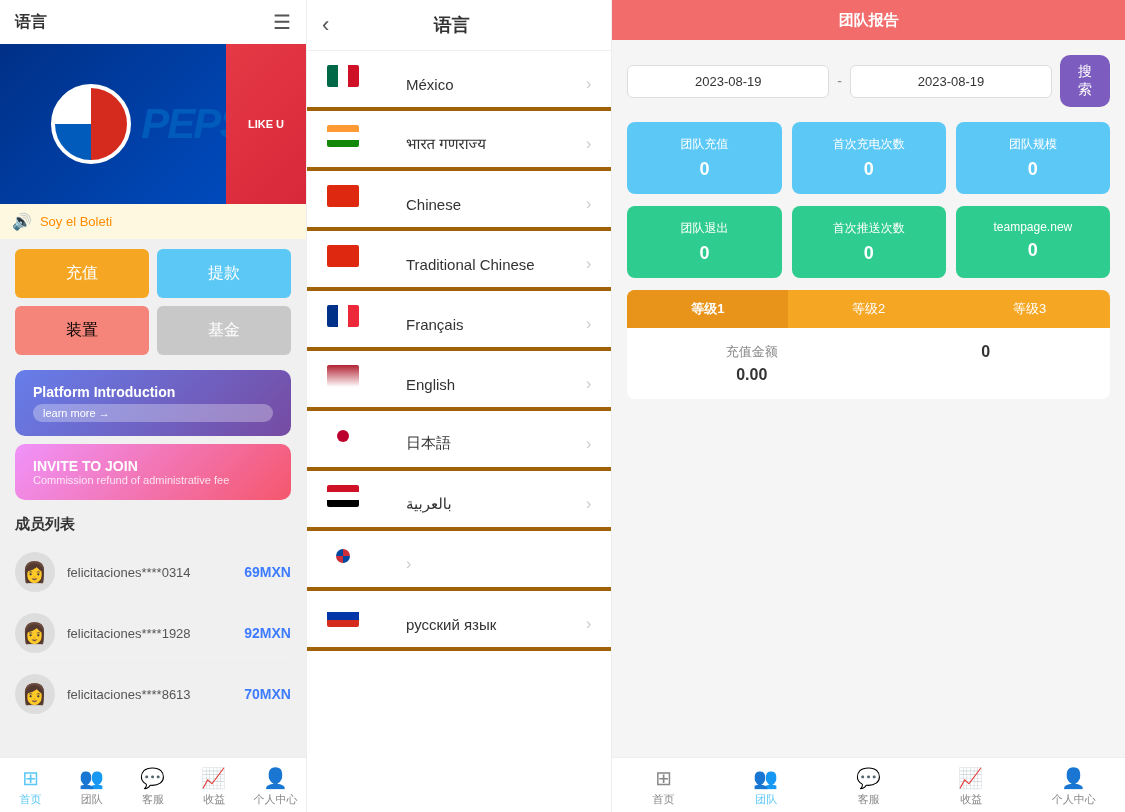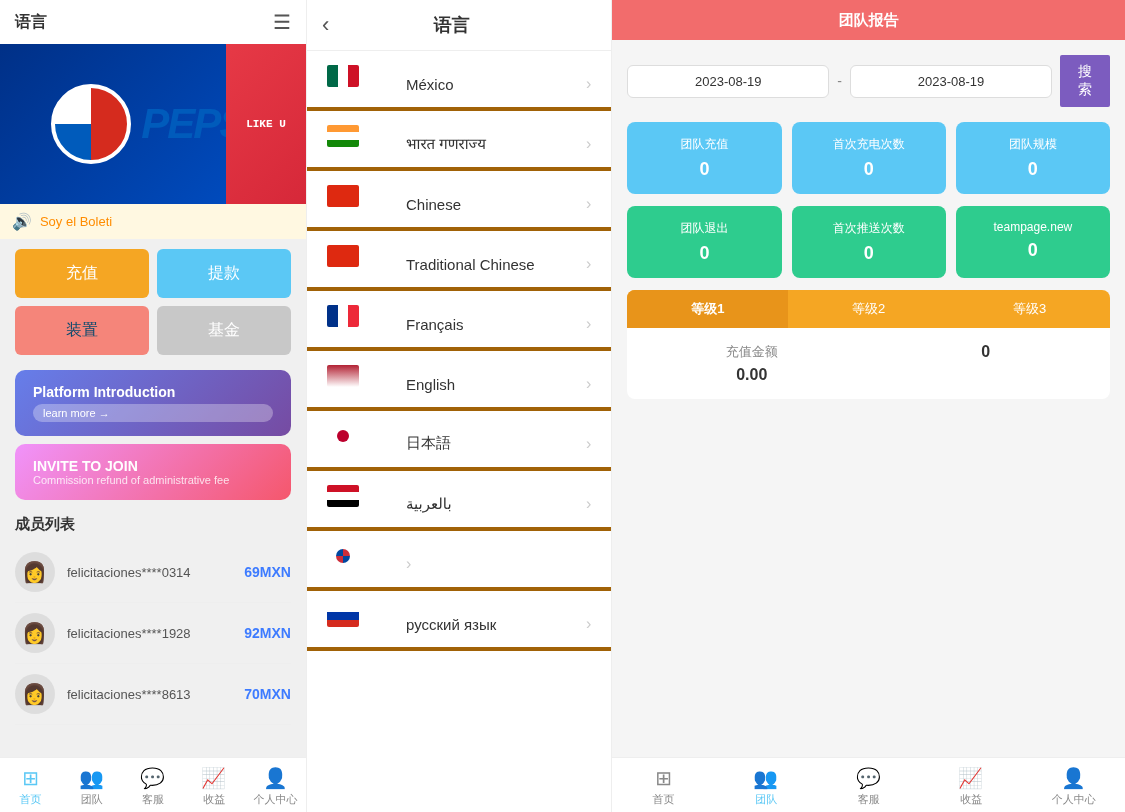--- a/index.html
+++ b/index.html
@@ -8,28 +8,28 @@
     
     .left-panel { width: 375px; height: 812px; background: #f0f0f0; display: flex; flex-direction: column; overflow: hidden; position: relative; }
     .left-header { display: flex; justify-content: space-between; align-items: center; padding: 10px 15px; background: #fff; }
     .left-header-title { font-size: 16px; font-weight: bold; color: #333; }
     .chat-icon { font-size: 20px; color: #555; }
     .banner-area { width: 100%; height: 160px; background: linear-gradient(135deg, #003087, #0050c8); display: flex; align-items: center; justify-content: center; overflow: hidden; position: relative; }
     .pepsi-logo { display: flex; align-items: center; }
     .pepsi-circle { width: 80px; height: 80px; border-radius: 50%; background: conic-gradient(#d52b1e 0deg 180deg, #005bbb 180deg 270deg, #fff 270deg 360deg); border: 4px solid #fff; margin-right: 10px; }
     .pepsi-text { font-size: 42px; font-weight: 900; color: #005bbb; font-style: italic; letter-spacing: -2px; }
     .banner-right { position: absolute; right: 0; top: 0; width: 80px; height: 160px; background: linear-gradient(135deg, #e63946, #d62839); display: flex; align-items: center; justify-content: center; }
-    .banner-right-text { color: #fff; font-size: 11px; font-weight: bold; writing-mode: horizontal-tb; font-family: Liberation Mono, monospace; }
+    .banner-right-text { color: #fff; font-size: 11px; font-weight: bold; writing-mode: horizontal-tb; }
     .notification-bar { background: #fff8e1; padding: 8px 12px; display: flex; align-items: center; gap: 8px; }
     .speaker-icon { color: #ff8c00; font-size: 16px; }
     .notification-text { color: #ff8c00; font-size: 13px; }
     .action-buttons { display: grid; grid-template-columns: 1fr 1fr; gap: 8px; padding: 10px 15px; background: #f0f0f0; }
     .btn-recharge { background: #f5a623; color: #fff; border: none; border-radius: 6px; padding: 14px; font-size: 16px; cursor: pointer; }
     .btn-withdraw { background: #5bc8f5; color: #fff; border: none; border-radius: 6px; padding: 14px; font-size: 16px; cursor: pointer; }
-    .btn-settings { background: #f5857a; color: #0c4a6e; border: none; border-radius: 6px; font-size: 16px; cursor: pointer; }
+    .btn-settings { background: #f5857a; color: #000000; border: none; border-radius: 6px; font-size: 16px; cursor: pointer; }
     .btn-fund { background: #c8c8c8; color: #fff; border: none; border-radius: 6px; padding: 14px; font-size: 16px; cursor: pointer; }
     .promo-banners { padding: 5px 15px; display: flex; flex-direction: column; gap: 8px; }
     .promo-banner { border-radius: 10px; padding: 14px 18px; display: flex; flex-direction: column; justify-content: center; }
     .promo-banner-1 { background: linear-gradient(135deg, #667eea, #764ba2); }
     .promo-banner-2 { background: linear-gradient(135deg, #f093fb, #f5576c); }
     .promo-banner-title { color: #fff; font-size: 14px; font-weight: bold; }
     .promo-banner-sub { color: rgba(255,255,255,0.8); font-size: 11px; }
     .promo-btn { display: inline-block; background: rgba(255,255,255,0.3); color: #fff; border-radius: 12px; padding: 3px 10px; font-size: 11px; margin-top: 4px; }
     .members-section { padding: 10px 15px 5px; }
     .members-title { font-size: 15px; font-weight: bold; color: #333; margin-bottom: 8px; }
@@ -57,21 +57,21 @@
     
     .right-panel { flex: 1; height: 812px; background: #f5f5f5; display: flex; flex-direction: column; }
     .right-top-tabs { display: flex; height: 40px; }
     .right-tab { flex: 1; display: flex; align-items: center; justify-content: center; font-size: 15px; font-weight: bold; cursor: pointer; }
     .right-tab-active { background: #f26c6c; color: #fff; }
     .right-tab-inactive { background: #ff9090; color: #fff; }
     .right-content { flex: 1; padding: 15px; overflow-y: auto; }
     .date-row { display: flex; align-items: center; gap: 8px; margin-bottom: 15px; }
     .date-input { flex: 1; border: 1px solid #ddd; border-radius: 6px; padding: 8px 12px; font-size: 13px; background: #fff; color: #333; text-align: center; }
     .date-sep { color: #888; font-size: 14px; }
-    .search-btn { background: #7c5cbf; color: #fff; border: none; border-radius: 2px; padding: 8px 18px; font-size: 14px; cursor: pointer; }
+    .search-btn { background: #7c5cbf; color: #fff; border: none; border-radius: 10px; padding: 8px 18px; font-size: 14px; cursor: pointer; }
     .stats-grid { display: grid; grid-template-columns: 1fr 1fr 1fr; gap: 10px; margin-bottom: 12px; }
     .stat-card-blue { background: #5bc8f5; border-radius: 8px; padding: 14px 10px; text-align: center; color: #fff; }
     .stat-card-green { background: #2ecc8e; border-radius: 8px; padding: 14px 10px; text-align: center; color: #fff; }
     .stat-card-title { font-size: 12px; margin-bottom: 6px; }
     .stat-card-value { font-size: 18px; font-weight: bold; }
     .level-tabs { display: flex; background: #f5a623; border-radius: 8px 8px 0 0; overflow: hidden; margin-top: 5px; }
     .level-tab { flex: 1; padding: 10px; text-align: center; font-size: 13px; color: #fff; cursor: pointer; }
     .level-tab-active { background: #e8941a; font-weight: bold; }
     .level-detail-area { background: #fff; border-radius: 0 0 8px 8px; padding: 15px; }
     .level-detail-grid { display: grid; grid-template-columns: 1fr 1fr; gap: 15px; }

